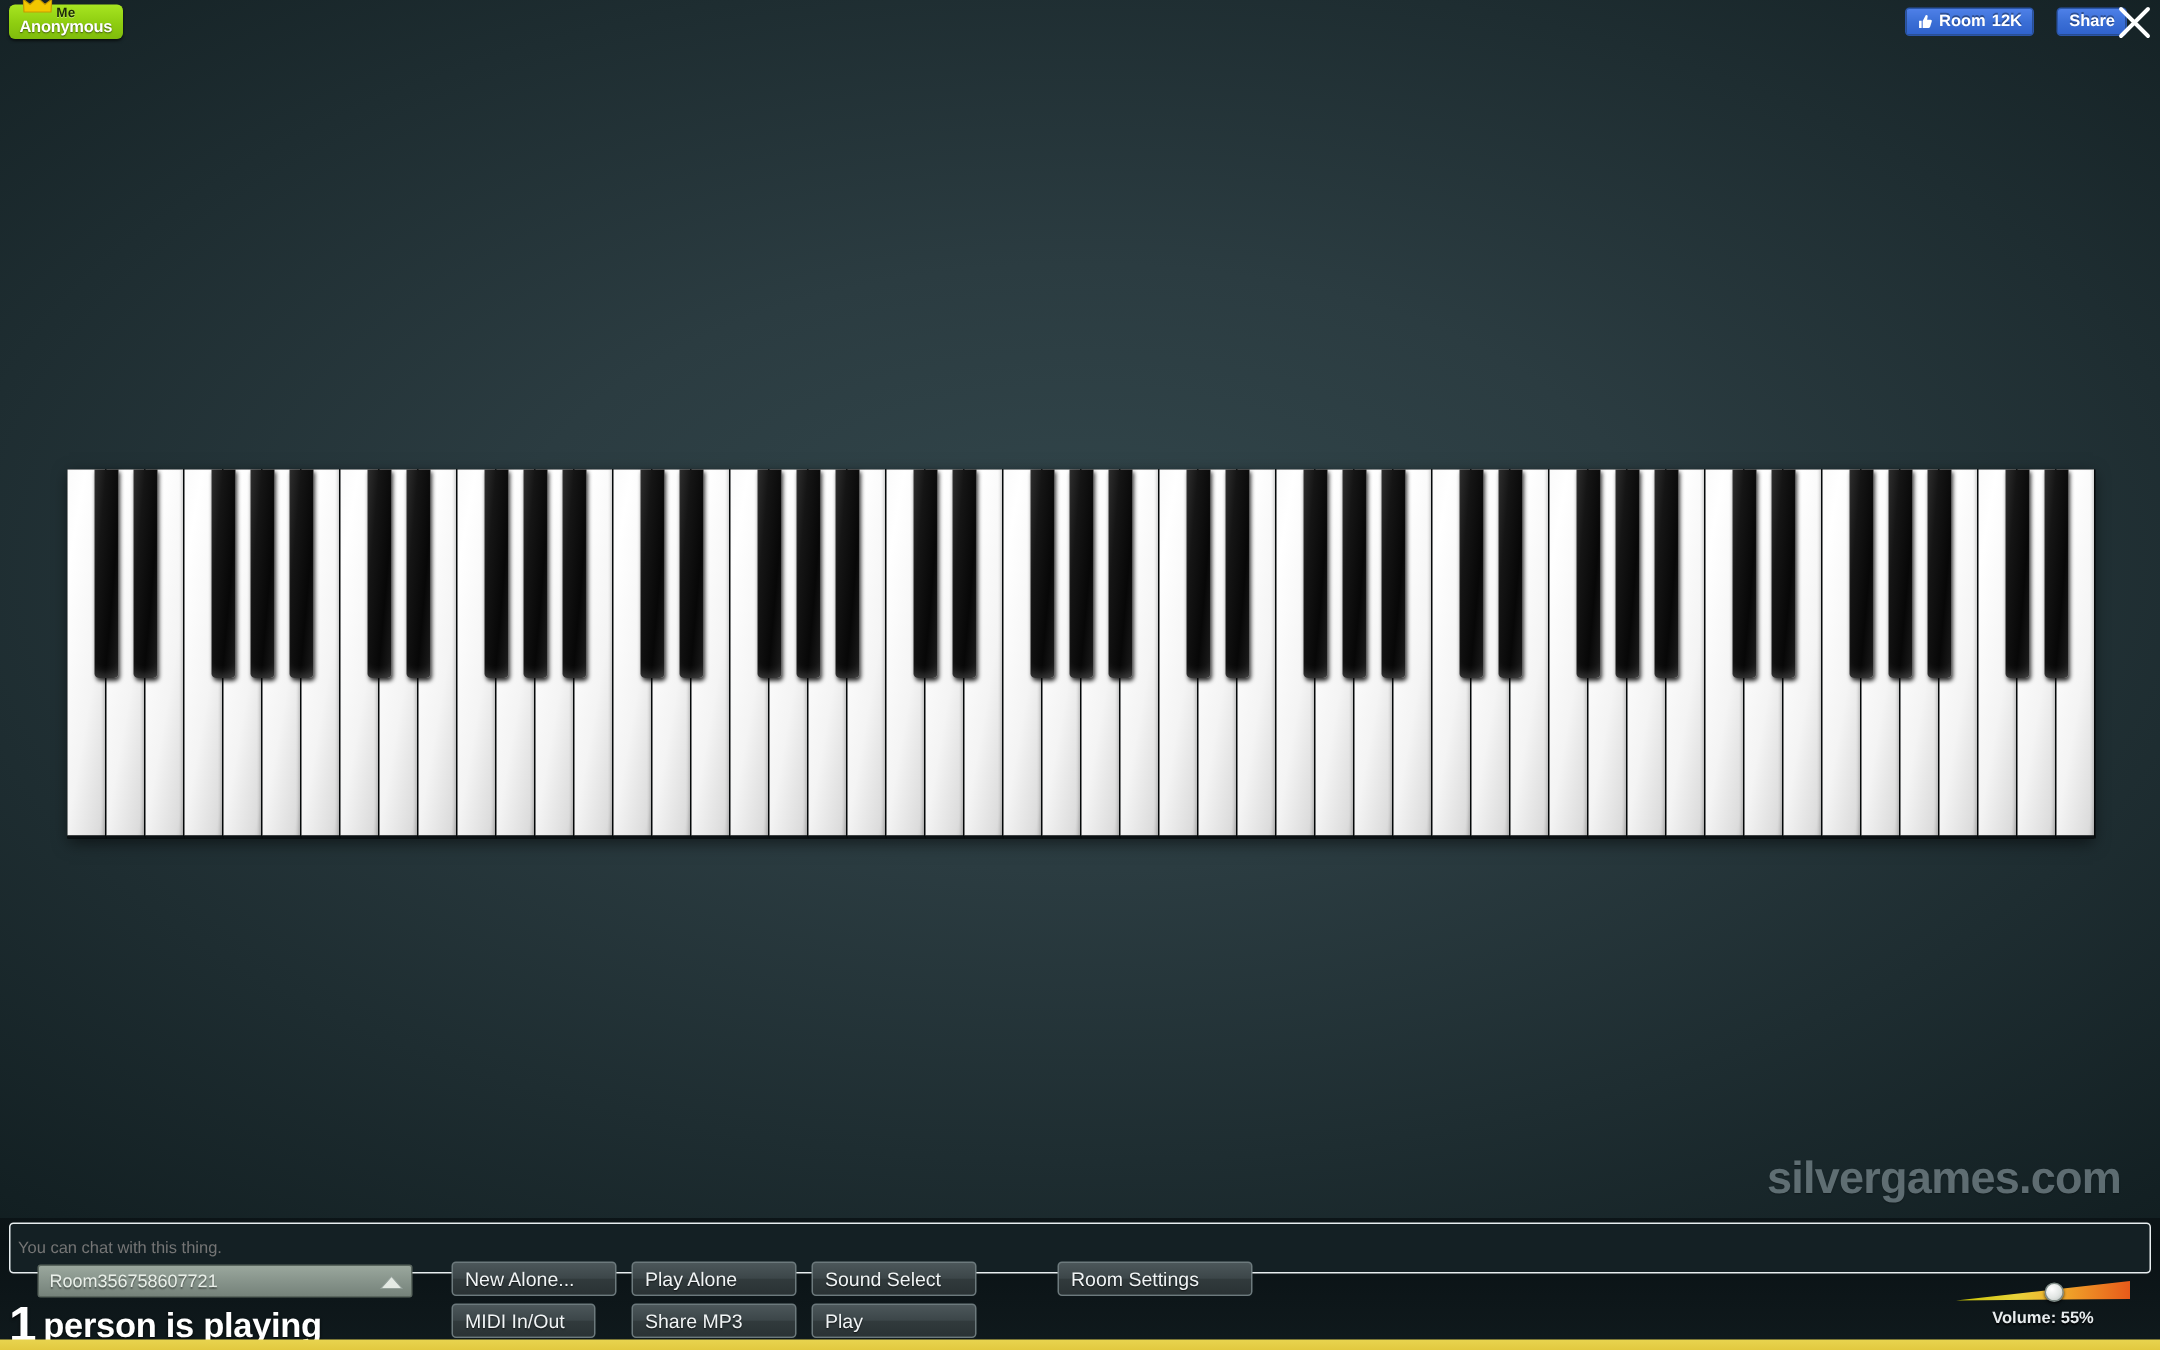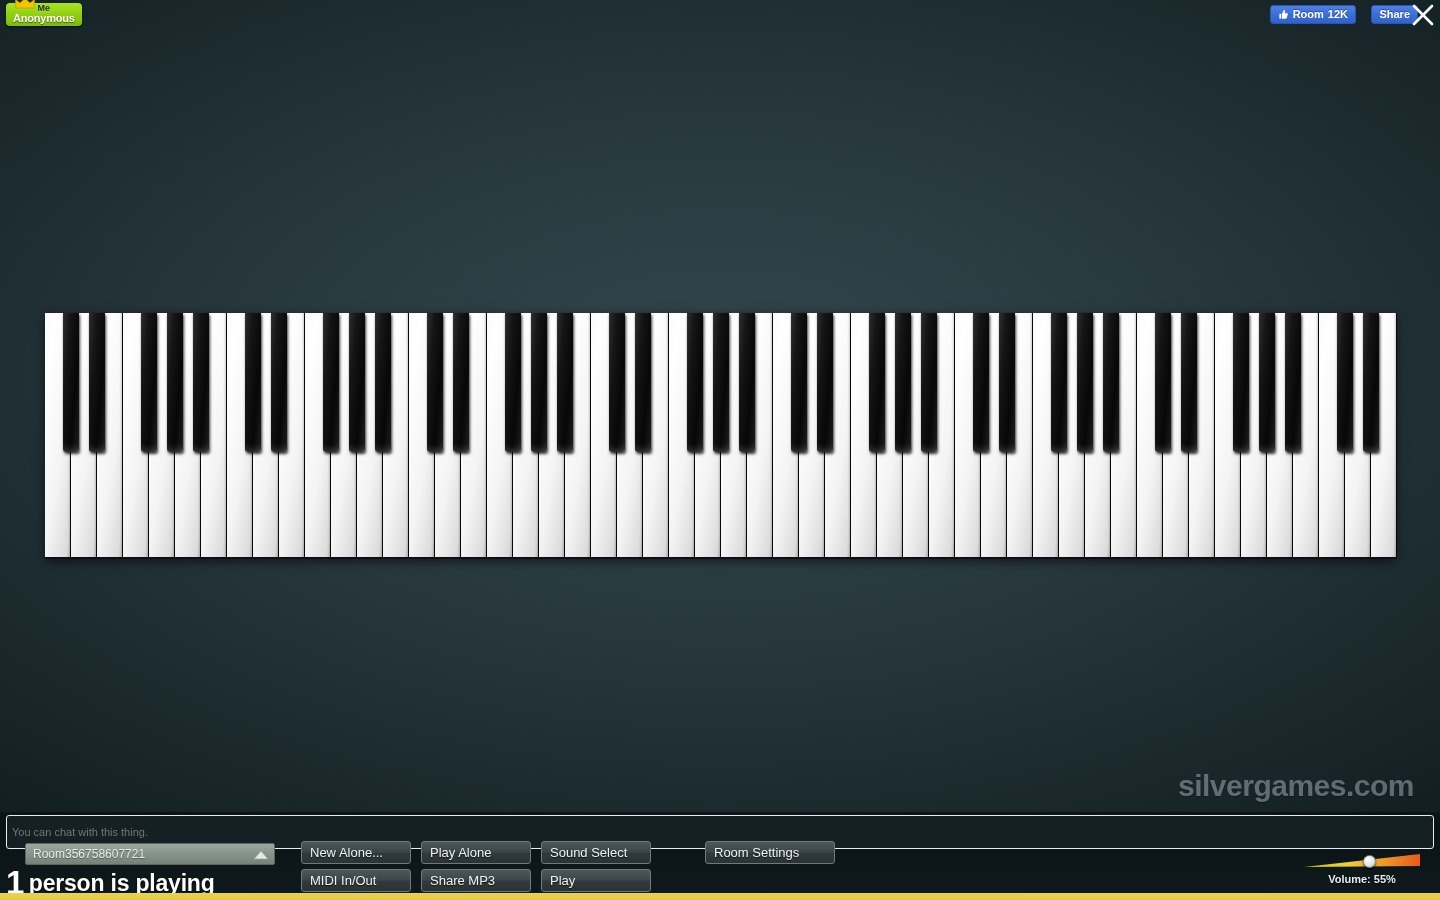--- a/index.html
+++ b/index.html
@@ -320,21 +320,21 @@
 <div id="players">
   <span class="count">1</span>
   <span class="txt">person is playing</span>
 </div>
 
 <div id="buttons-host">
     <div class="gbtn" style="left: 301px; top: 841px; width: 110px;"><span>New Alone...</span></div>
     <div class="gbtn" style="left: 421px; top: 841px; width: 110px;"><span>Play Alone</span></div>
     <div class="gbtn" style="left: 541px; top: 841px; width: 110px;"><span>Sound Select</span></div>
     <div class="gbtn" style="left: 661px; top: 841px; width: 130px; margin-left: 44px;"><span>Room Settings</span></div>
-    <div class="gbtn" style="left: 301px; top: 869px; width: 110px;"><span>MIDI In/Out</span></div>
+    <div class="gbtn" style="left: 301px; top: 869px; width: 96px;"><span>MIDI In/Out</span></div>
     <div class="gbtn" style="left: 421px; top: 869px; width: 110px;"><span>Share MP3</span></div>
     <div class="gbtn" style="left: 541px; top: 869px; width: 110px;"><span>Play</span></div>
   </div>
 
 <div id="volume-wrap">
   <svg width="120" height="18" viewBox="0 0 120 18">
     <defs>
       <linearGradient id="volgrad" x1="0" y1="0" x2="1" y2="0">
         <stop offset="0%" stop-color="#c8c400"></stop>
         <stop offset="35%" stop-color="#e8d23a"></stop>

